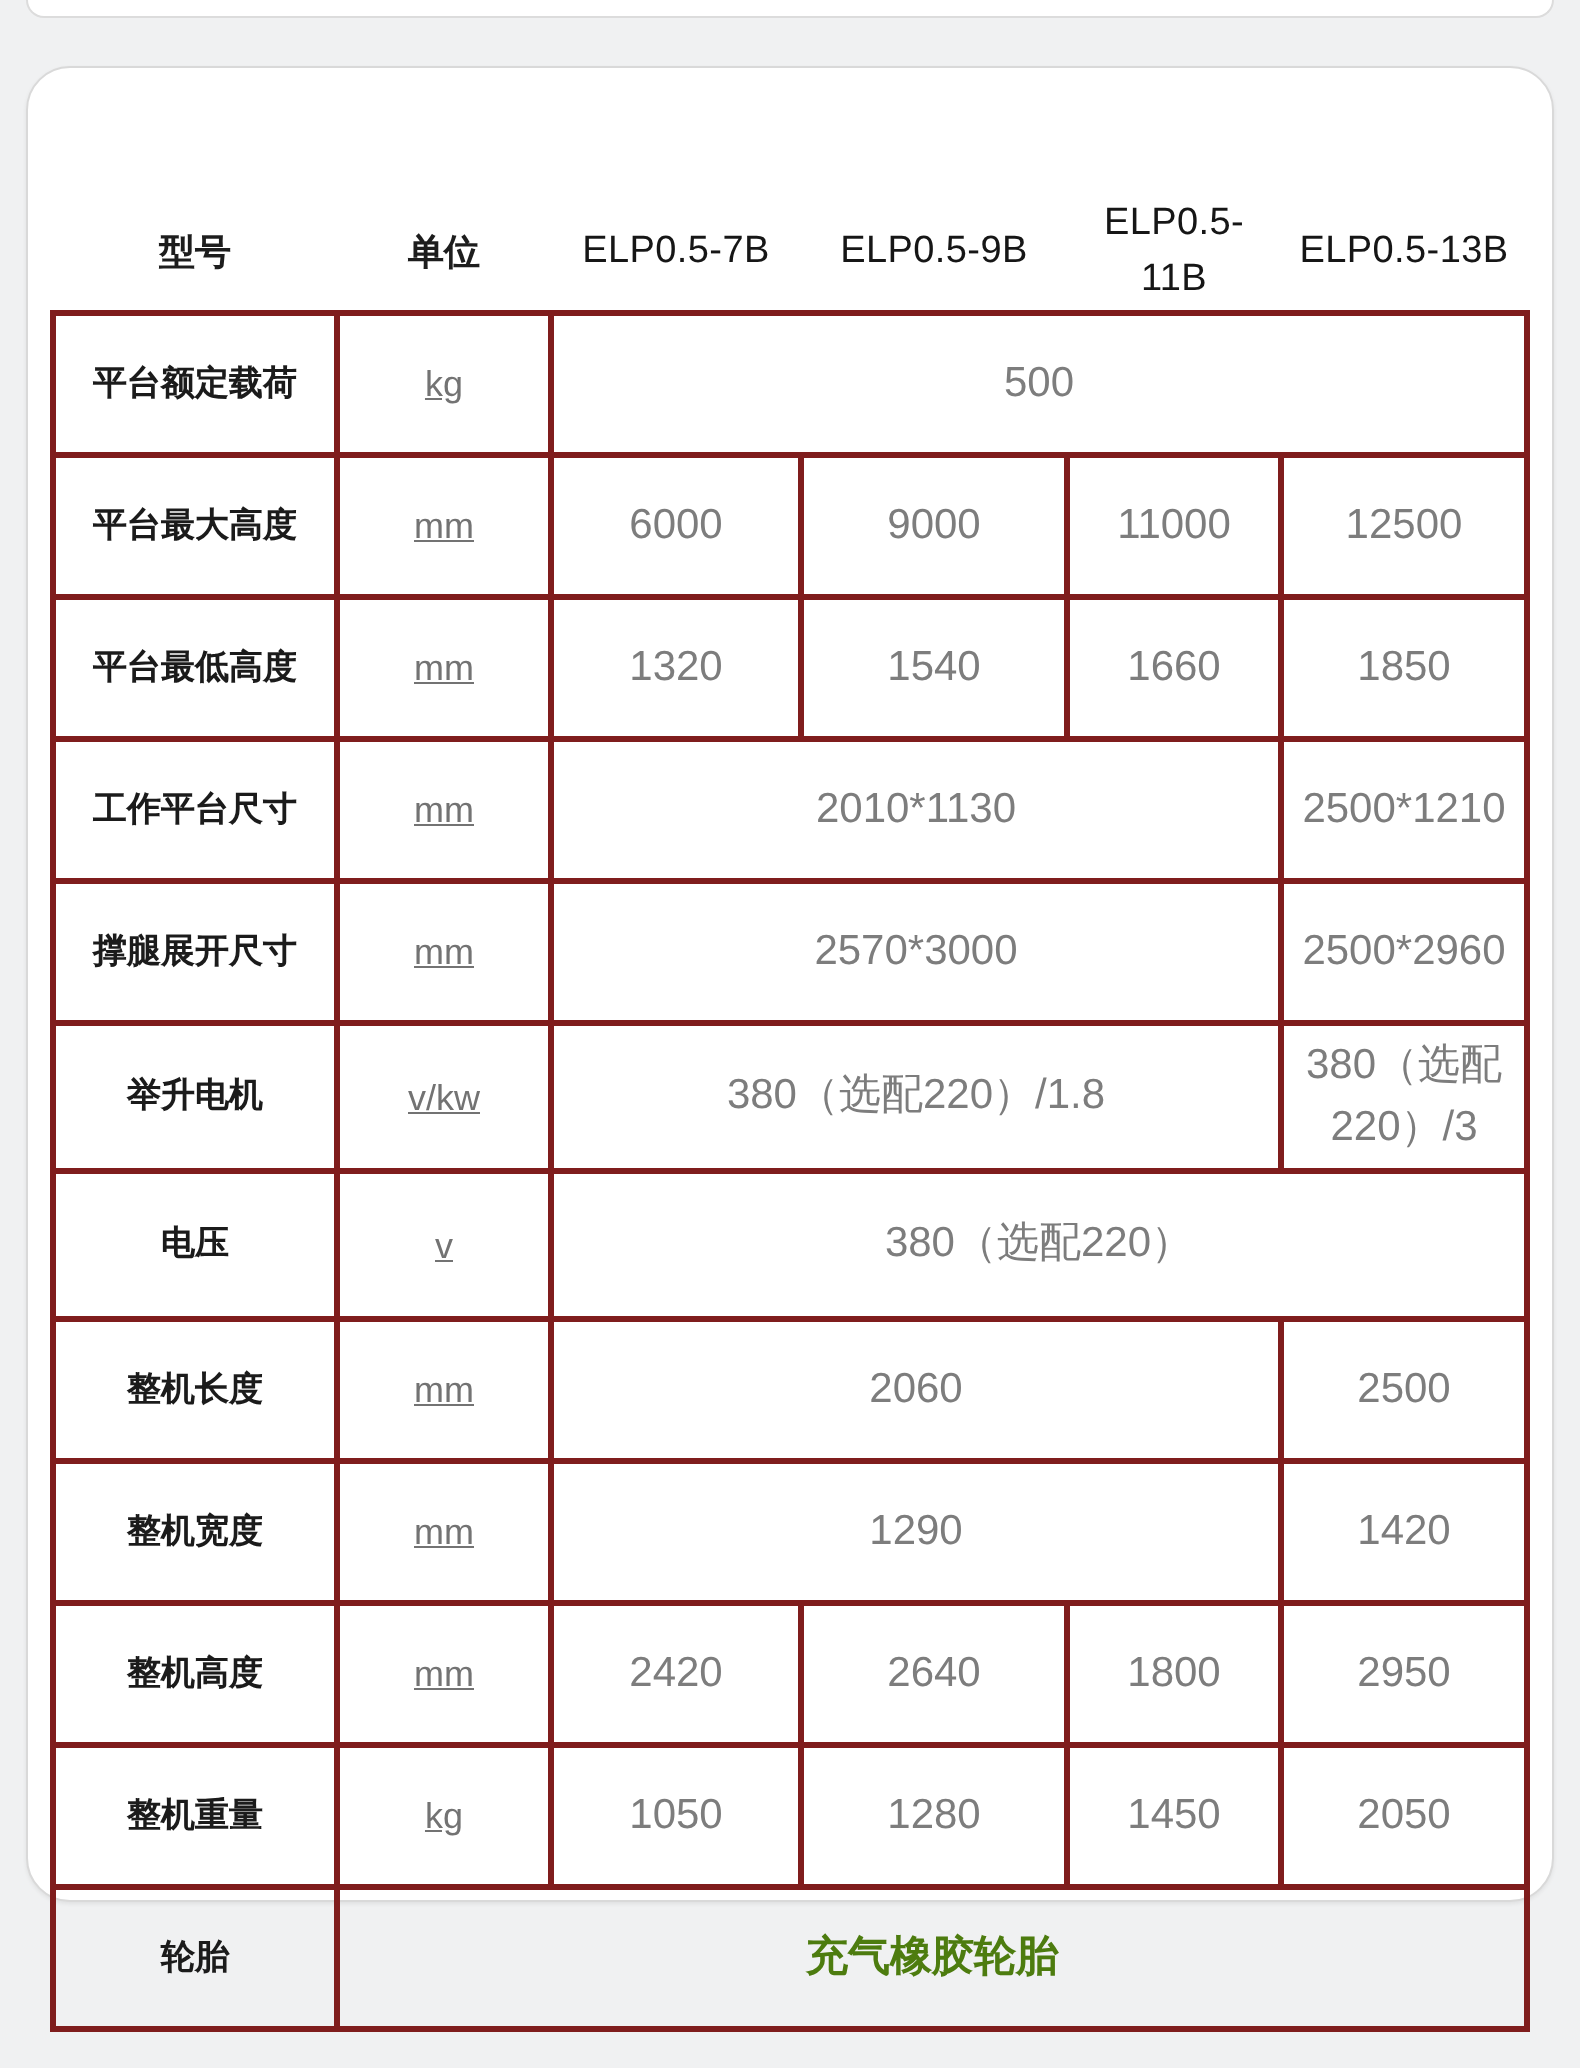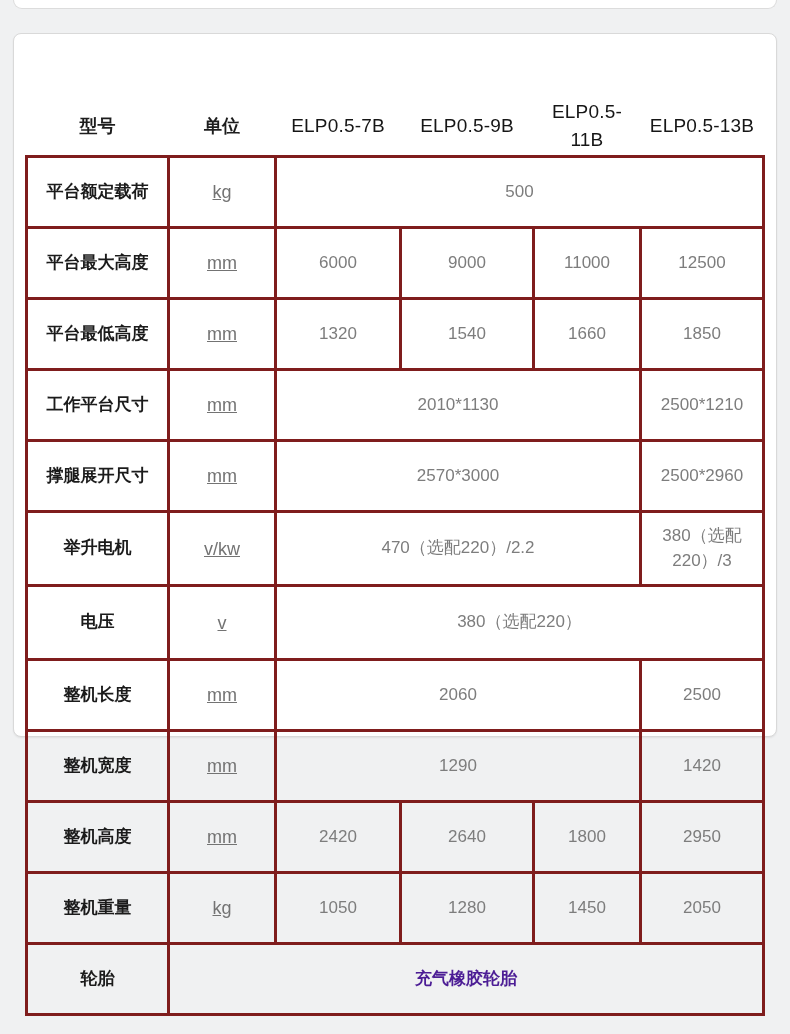--- a/index.html
+++ b/index.html
@@ -15,24 +15,24 @@
   .prev-card {
     margin: 0 13px;
     height: 9px;
     background: #ffffff;
     border: 1px solid #dcdcdc;
     border-top: none;
     border-radius: 0 0 12px 12px;
   }
   .card {
     margin: 24px 13px 16px 13px;
-    height: 704px;
+    height: 918px;
     background: #ffffff;
     border: 1px solid #d9d9d9;
-    border-radius: 8px;
+    border-radius: 22px;
     box-shadow: 0 1px 2px rgba(0,0,0,0.07);
     padding-top: 62px;
   }
   table.spec {
     table-layout: fixed;
     border-collapse: collapse;
     width: 737px;
     margin: 0 auto;
   }
   table.spec td {
@@ -65,21 +65,21 @@
     font-weight: 700;
     font-size: 17px;
   }
   td.unit {
     color: #737373;
     font-size: 18px;
     text-decoration: underline;
   }
   td.val {
     color: #7d7d7d;
-    font-size: 17px;
+    font-size: 21px;
   }
 </style>
 </head>
 <body>
 
 <div class="prev-card"></div>
 
 <div class="card">
   <table class="spec">
     <colgroup>
@@ -135,21 +135,21 @@
     <tr class="body-row">
       <td class="label">撑腿展开尺寸</td>
       <td class="unit">mm</td>
       <td class="val" colspan="3">2570*3000</td>
       <td class="val">2500*2960</td>
     </tr>
 
     <tr class="tall-row">
       <td class="label">举升电机</td>
       <td class="unit">v/kw</td>
-      <td class="val" colspan="3">470（选配220）/2.2</td>
+      <td class="val" colspan="3">380（选配220）/1.8</td>
       <td class="val">380（选配220）/3</td>
     </tr>
 
     <tr class="tall-row">
       <td class="label">电压</td>
       <td class="unit">v</td>
       <td class="val" colspan="4">380（选配220）</td>
     </tr>
 
     <tr class="body-row">
@@ -179,18 +179,18 @@
       <td class="label">整机重量</td>
       <td class="unit">kg</td>
       <td class="val">1050</td>
       <td class="val">1280</td>
       <td class="val">1450</td>
       <td class="val">2050</td>
     </tr>
 
     <tr class="body-row">
       <td class="label">轮胎</td>
-      <td class="val" colspan="5" style="font-weight:700;color:#4c1d95;">充气橡胶轮胎</td>
+      <td class="val" colspan="5" style="font-weight:700;color:#4d7c0f;">充气橡胶轮胎</td>
     </tr>
 
   </tbody>
     </table>
 </div>
 
 </body></html>

